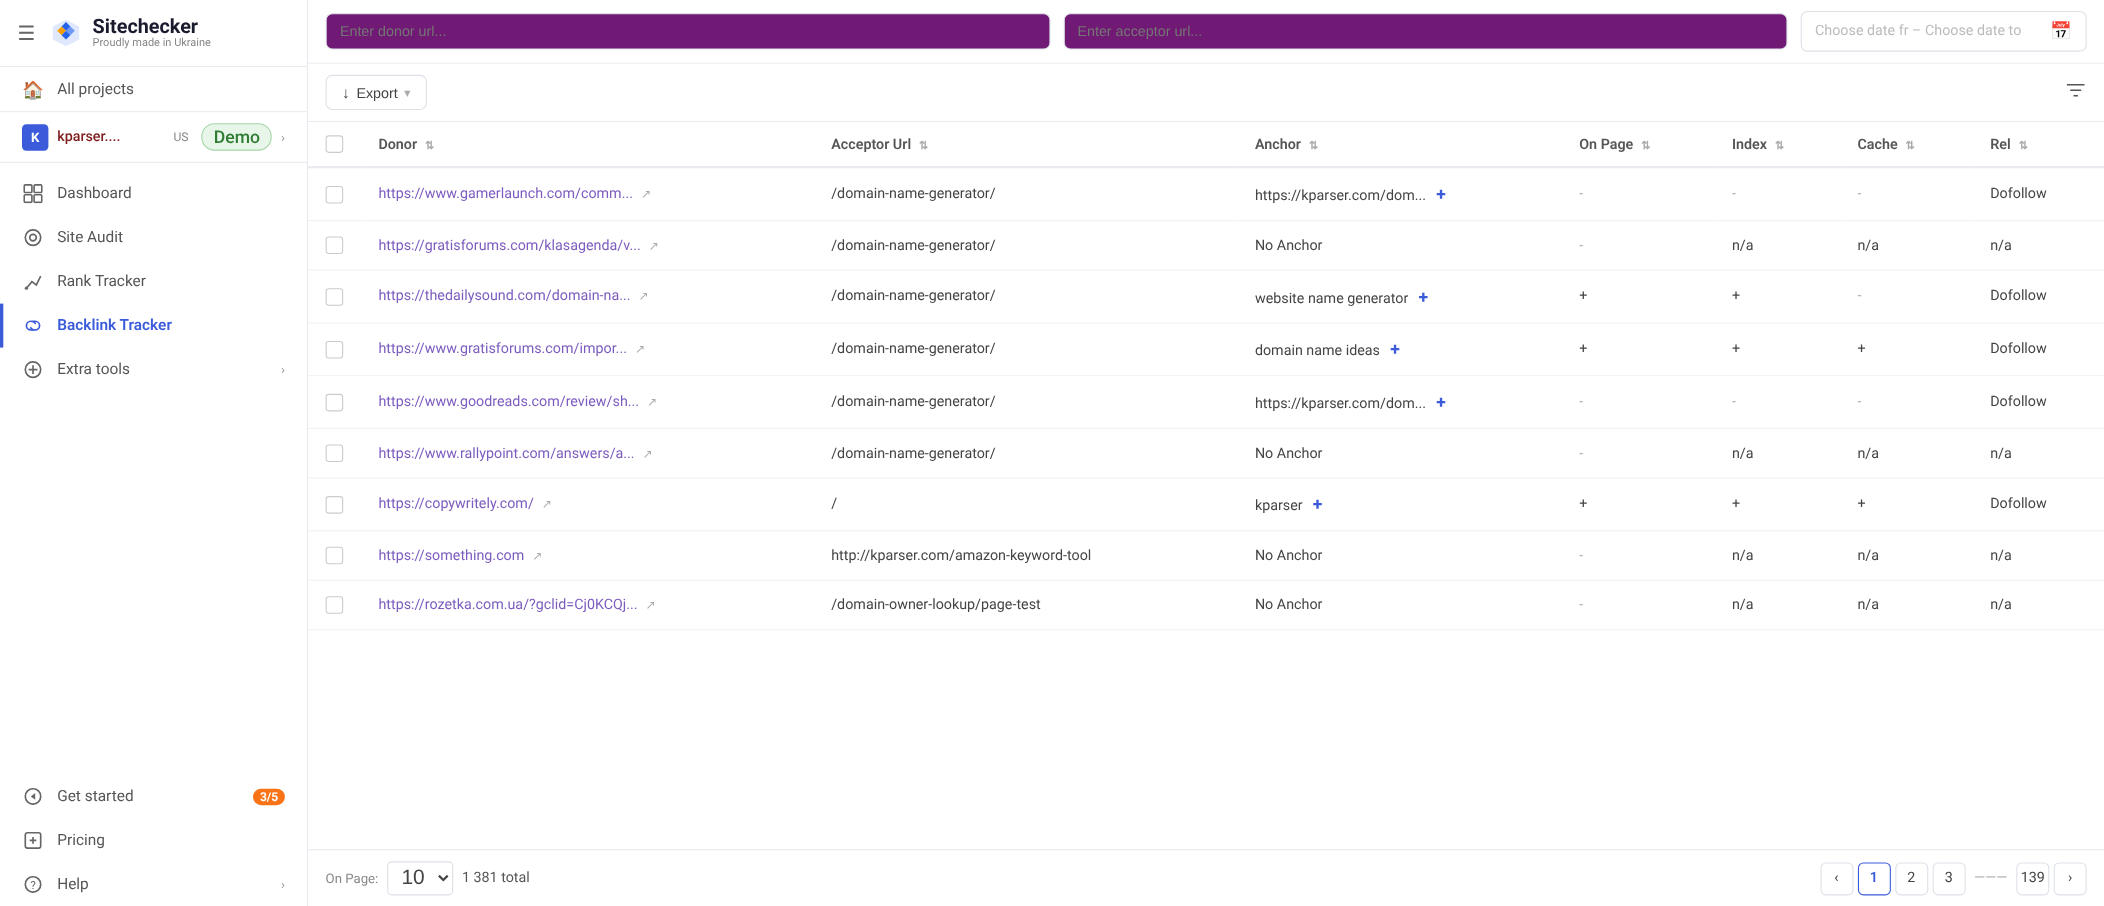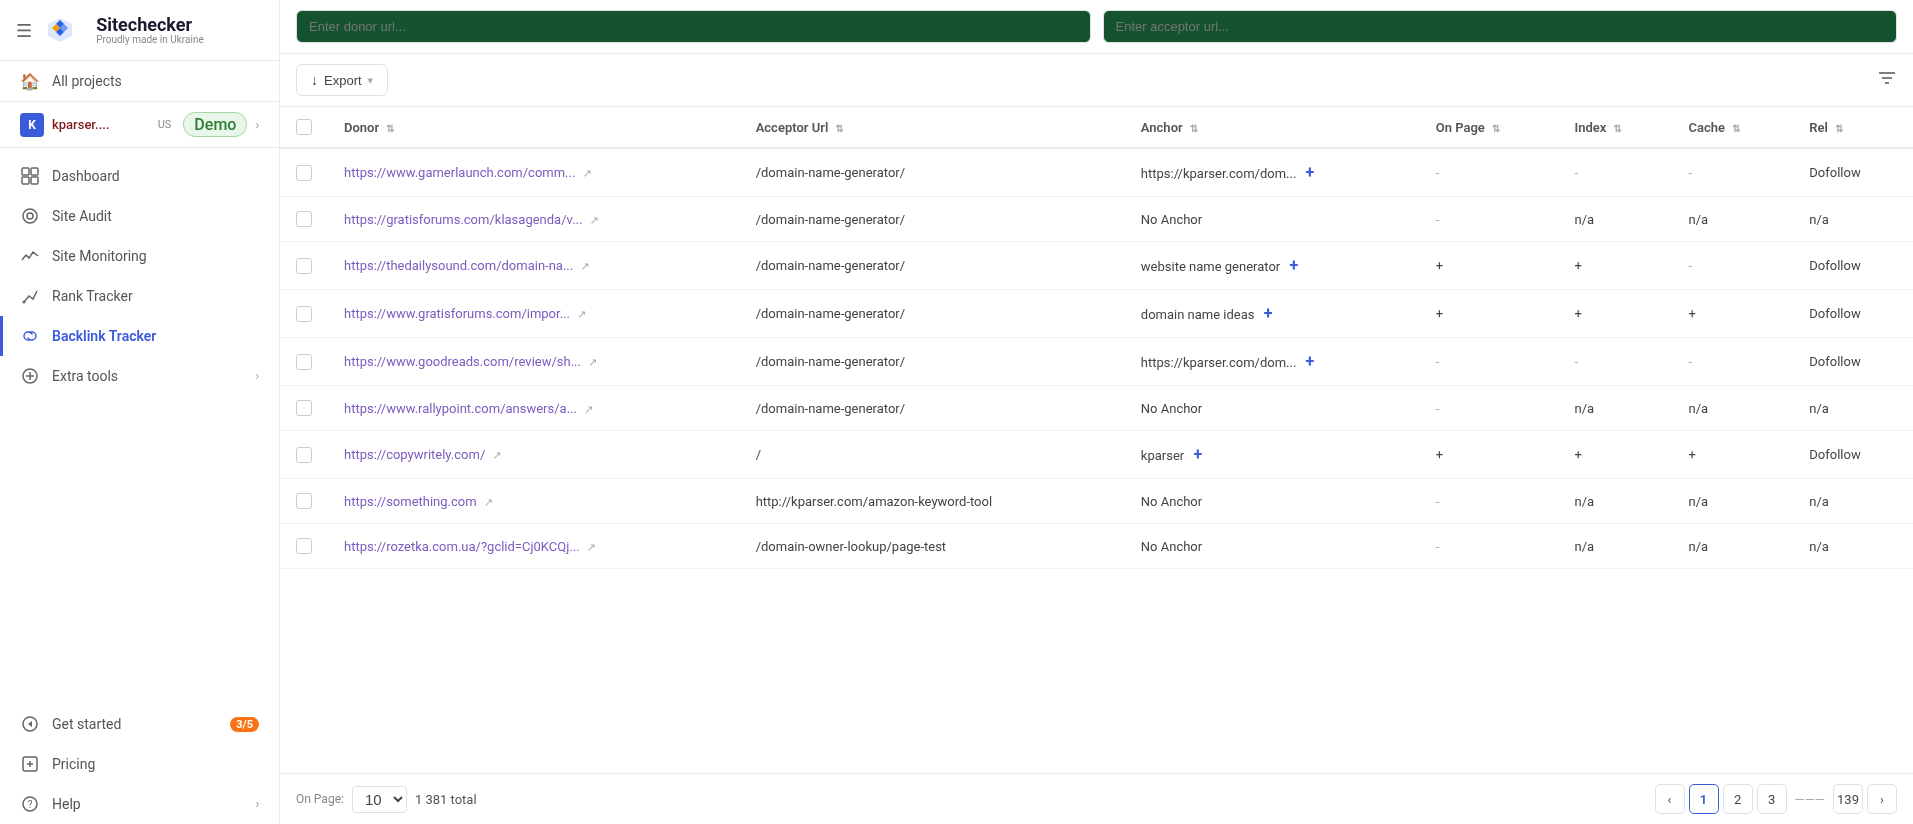--- a/index.html
+++ b/index.html
@@ -2,21 +2,21 @@
 <html><head>
   <meta charset="utf-8">
   <style>
     * { box-sizing: border-box; margin: 0; padding: 0; }
     body { font-family: -apple-system, BlinkMacSystemFont, 'Segoe UI', Roboto, sans-serif; background: #f5f6fa; display: flex; height: 100vh; overflow: hidden; font-size: 14px; color: #333; }
 
     
     .sidebar { width: 280px; background: #fff; border-right: 1px solid #e8eaf0; display: flex; flex-direction: column; height: 100vh; overflow-y: auto; flex-shrink: 0; }
     .sidebar-header { display: flex; align-items: center; padding: 14px 16px; border-bottom: 1px solid #e8eaf0; }
     .hamburger { cursor: pointer; color: #666; margin-right: 12px; font-size: 18px; }
-    .logo-area { display: flex; align-items: center; gap: 20px; }
+    .logo-area { display: flex; align-items: center; gap: 8px; }
     .logo-icon { width: 32px; height: 32px; }
     .logo-text { font-size: 18px; font-weight: 700; color: #1a1a2e; line-height: 1; }
     .logo-sub { font-size: 10px; color: #888; }
 
     .sidebar-section { padding: 8px 0; }
     .sidebar-item { display: flex; align-items: center; gap: 12px; padding: 10px 20px; cursor: pointer; color: #555; transition: background 0.15s; position: relative; }
     .sidebar-item.active { color: #3b5bdb; border-left: 3px solid #3b5bdb; padding-left: 17px; font-weight: 600; }
     .sidebar-item .icon { width: 20px; height: 20px; display: flex; align-items: center; justify-content: center; font-size: 16px; flex-shrink: 0; }
     .sidebar-item .label { font-size: 14px; flex: 1; }
     .sidebar-item .chevron { margin-left: auto; font-size: 12px; color: #999; }
@@ -29,21 +29,21 @@
     .demo-badge { background: #e8f5e9; color: #2e7d32; border: 1px solid #a5d6a7; border-radius: 12px; padding: 2px 10px; font-size: 16px; font-weight: 500; margin-left: 4px; }
     .project-chevron { color: #999; font-size: 12px; cursor: pointer; }
 
     .sidebar-spacer { flex: 1; }
 
     
     .main { flex: 1; display: flex; flex-direction: column; overflow: hidden; }
 
     
     .topbar { display: flex; align-items: center; gap: 12px; padding: 10px 16px; background: #fff; border-bottom: 1px solid #e8eaf0; flex-shrink: 0; }
-    .url-input { flex: 1; border: 1px solid #dde1e7; border-radius: 6px; padding: 8px 12px; font-size: 13px; color: #999; background: #14532d; outline: none; }
+    .url-input { flex: 1; border: 1px solid #dde1e7; border-radius: 6px; padding: 8px 12px; font-size: 13px; color: #999; background: #701a75; outline: none; }
     .date-input { width: 260px; border: 1px solid #dde1e7; border-radius: 6px; padding: 8px 12px; font-size: 13px; color: #999; background: #fff; outline: none; display: flex; align-items: center; justify-content: space-between; cursor: pointer; }
     .calendar-icon { color: #aaa; font-size: 16px; }
 
     
     .toolbar { display: flex; align-items: center; padding: 10px 16px; background: #fff; border-bottom: 1px solid #e8eaf0; flex-shrink: 0; }
     .export-btn { display: flex; align-items: center; gap: 6px; border: 1px solid #dde1e7; border-radius: 6px; padding: 7px 14px; font-size: 13px; color: #444; background: #fff; cursor: pointer; }
     .filter-icon { margin-left: auto; cursor: pointer; color: #555; font-size: 18px; }
 
     
     .table-container { flex: 1; overflow: auto; background: #fff; }
@@ -62,21 +62,21 @@
 
     .acceptor-url { color: #444; font-size: 13px; }
     .anchor-text { color: #444; }
     .plus-btn { color: #3b5bdb; font-size: 16px; cursor: pointer; margin-left: 6px; font-weight: 700; }
     .dash { color: #aaa; }
     .rel-value { color: #444; }
 
     
     .pagination-bar { display: flex; align-items: center; padding: 10px 16px; background: #fff; border-top: 1px solid #e8eaf0; flex-shrink: 0; font-size: 13px; color: #555; gap: 8px; }
     .page-label { color: #888; font-size: 12px; }
-    .page-size-select { border: 1px solid #dde1e7; border-radius: 4px; padding: 3px 8px; font-size: 15px; color: #444; cursor: pointer; background: #fff; }
+    .page-size-select { border: 1px solid #dde1e7; border-radius: 4px; padding: 3px 8px; font-size: 19px; color: #444; cursor: pointer; background: #fff; }
     .total-count { color: #555; margin-left: 0; }
     .pagination-nav { display: flex; align-items: center; gap: 4px; margin-left: auto; }
     .page-btn { width: 30px; height: 30px; border: 1px solid #dde1e7; border-radius: 5px; display: flex; align-items: center; justify-content: center; cursor: pointer; font-size: 13px; color: #444; background: #fff; }
     .page-btn.active { border-color: #3b5bdb; color: #3b5bdb; background: #fff; font-weight: 600; }
     .page-dots { color: #aaa; padding: 0 4px; }
     .nav-arrow { width: 30px; height: 30px; border: 1px solid #dde1e7; border-radius: 5px; display: flex; align-items: center; justify-content: center; cursor: pointer; color: #444; background: #fff; }
   </style>
 </head>
 <body>
 
@@ -129,28 +129,20 @@
     <div class="sidebar-item">
       <span class="icon">
         <svg width="18" height="18" viewBox="0 0 18 18" fill="none">
             <circle cx="9" cy="9" r="7" stroke="#666" stroke-width="1.5"></circle>
             <circle cx="9" cy="9" r="3" stroke="#666" stroke-width="1.5"></circle>
           </svg>
       </span>
       <span class="label">Site Audit</span>
     </div>
 
-    <div class="sidebar-item">
-      <span class="icon">
-        <svg width="18" height="18" viewBox="0 0 18 18" fill="none">
-            <polyline points="1,13 5,8 8,11 12,5 17,9" stroke="#666" stroke-width="1.5" fill="none"></polyline>
-          </svg>
-      </span>
-      <span class="label">Site Monitoring</span>
-    </div>
 
     <div class="sidebar-item">
       <span class="icon">
         <svg width="18" height="18" viewBox="0 0 18 18" fill="none">
             <path d="M3 15 L8 9 L12 12 L16 4" stroke="#666" stroke-width="1.5" fill="none"></path>
             <circle cx="3" cy="15" r="1.5" fill="#666"></circle>
           </svg>
       </span>
       <span class="label">Rank Tracker</span>
     </div>
@@ -213,20 +205,24 @@
     <span class="label">Help</span>
     <span class="chevron">›</span>
   </div>
 </aside>
 
 <main class="main">
 
   <div class="topbar">
     <input class="url-input" type="text" placeholder="Enter donor url..." style="">
     <input class="url-input" type="text" placeholder="Enter acceptor url..." style="">
+    <div class="date-input">
+      <span style="color:#bbb; font-size:13px;">Choose date fr – Choose date to</span>
+      <span class="calendar-icon">📅</span>
+    </div>
   </div>
 
   <div class="toolbar">
     <button class="export-btn">
       <span style="font-size:14px;">↓</span>
       <span>Export</span>
       <span style="font-size:11px; color:#aaa;">▾</span>
     </button>
     <span class="filter-icon">
       <svg width="20" height="18" viewBox="0 0 20 18" fill="none">

